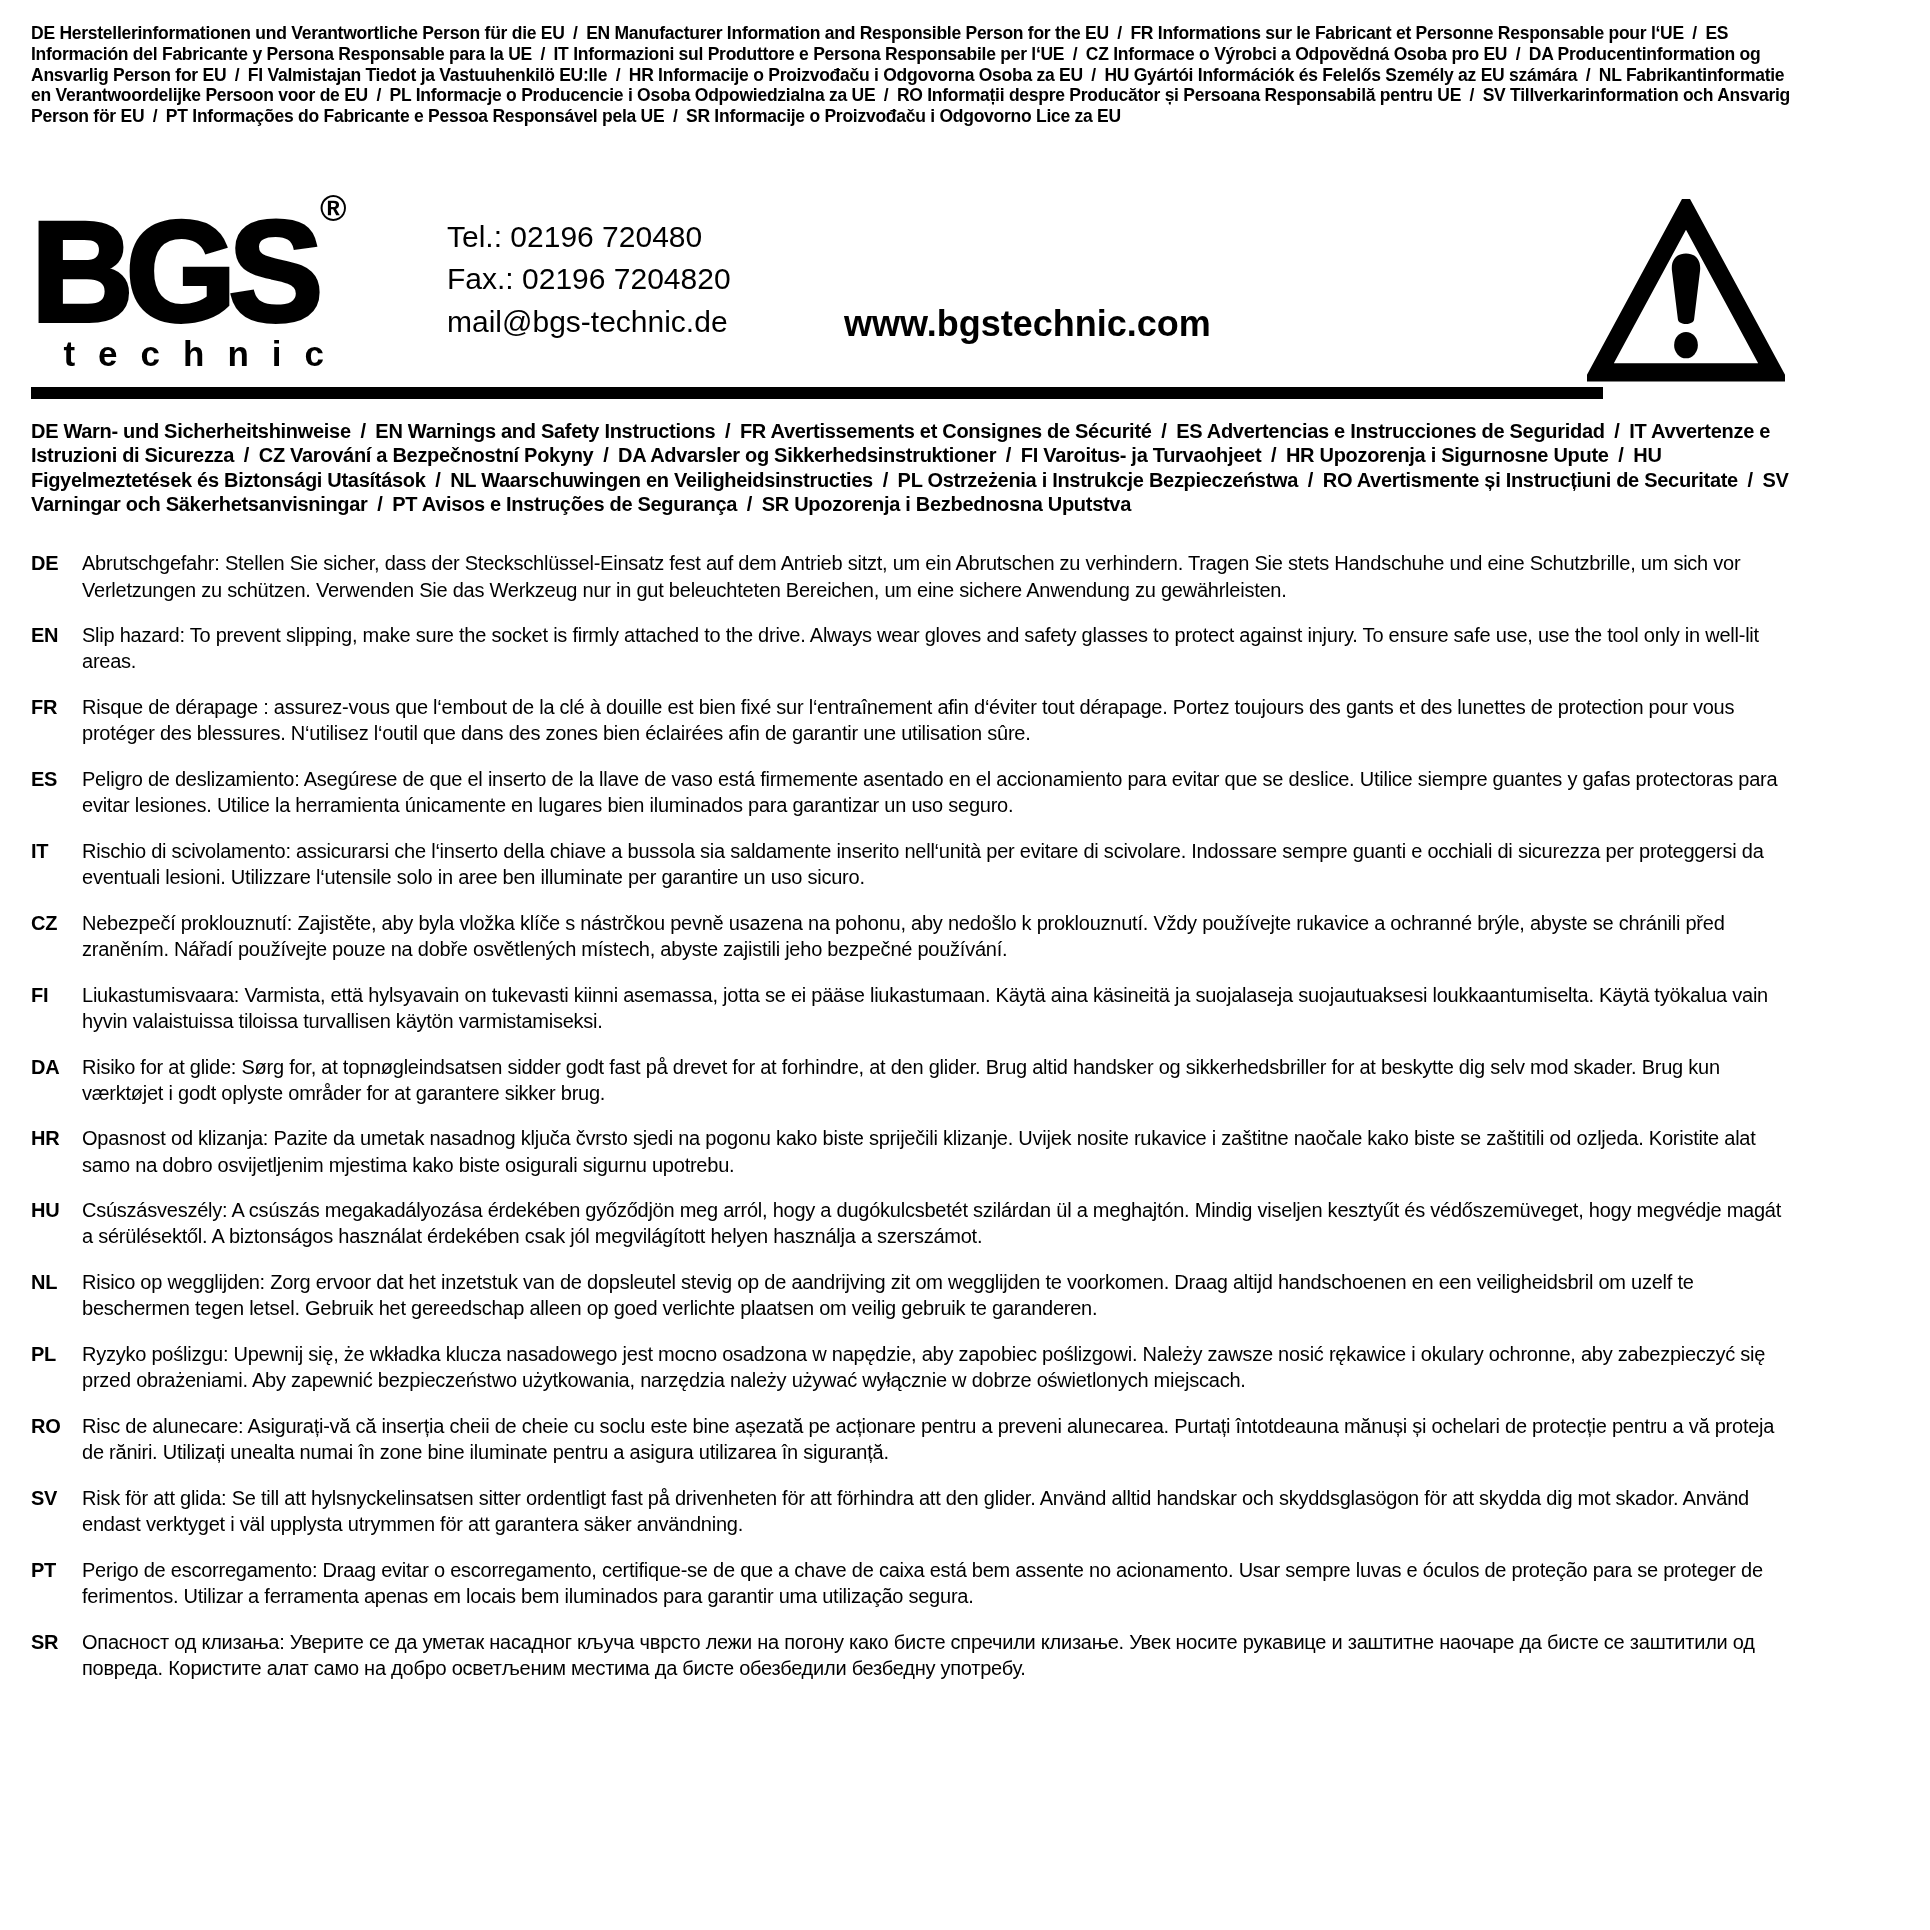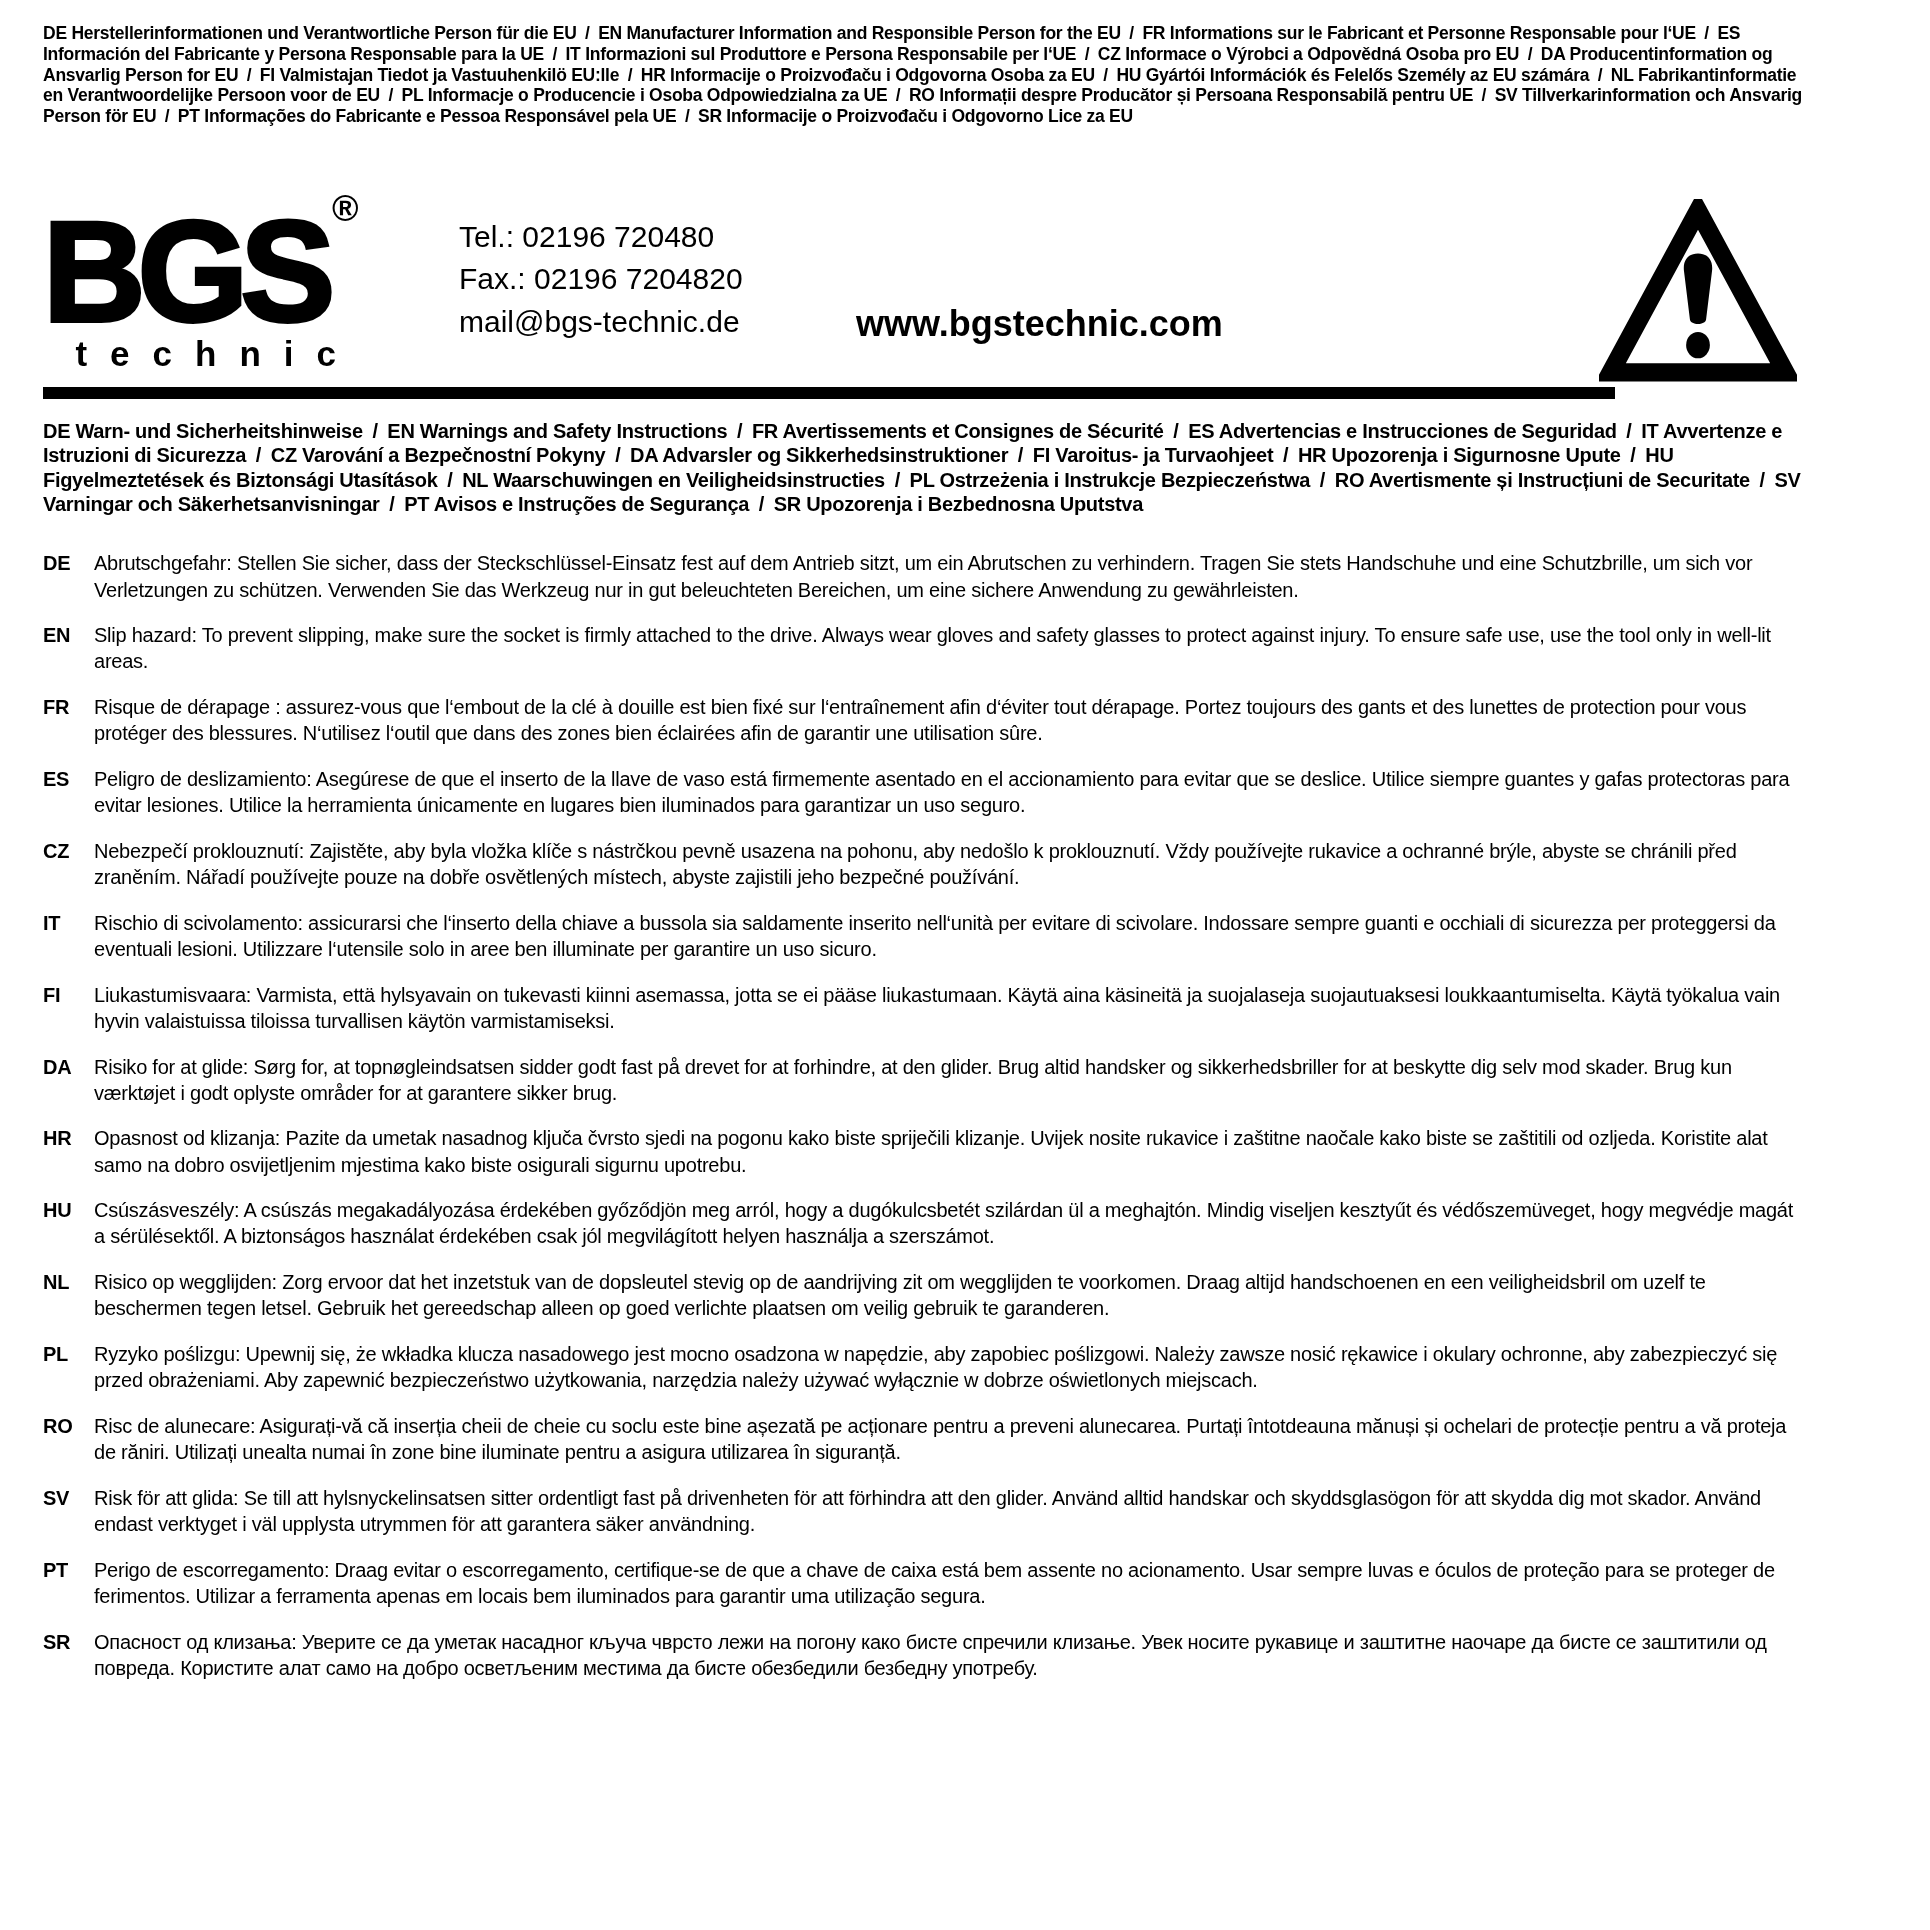--- a/index.html
+++ b/index.html
@@ -10,21 +10,20 @@
     background: #ffffff;
     color: #000000;
     font-family: "Liberation Sans", "DejaVu Sans", sans-serif;
   }
   .page {
     box-sizing: border-box;
     width: 1824px;
     height: 1930px;
     padding: 23px 31px 31px 31px;
     overflow: hidden;
-    margin-left: 12px;
   }
   
   .top-header {
     margin: 0;
     font-size: 17.5px;
     font-weight: bold;
     line-height: 1.19;
     letter-spacing: -0.015em;
     text-align: left;
   }
@@ -184,30 +183,30 @@
     <div class="warning-code">FR</div>
     <div class="warning-text">Risque de dérapage : assurez-vous que l‘embout de la clé à douille est bien fixé sur l‘entraînement afin d‘éviter tout dérapage. Portez toujours des gants et des lunettes de protection pour vous protéger des blessures. N‘utilisez l‘outil que dans des zones bien éclairées afin de garantir une utilisation sûre.</div>
   </div>
 
   <div class="warning-row">
     <div class="warning-code">ES</div>
     <div class="warning-text">Peligro de deslizamiento: Asegúrese de que el inserto de la llave de vaso está firmemente asentado en el accionamiento para evitar que se deslice. Utilice siempre guantes y gafas protectoras para evitar lesiones. Utilice la herramienta únicamente en lugares bien iluminados para garantizar un uso seguro.</div>
   </div>
 
   <div class="warning-row">
+    <div class="warning-code">IT</div>
+    <div class="warning-text">Rischio di scivolamento: assicurarsi che l‘inserto della chiave a bussola sia saldamente inserito nell‘unità per evitare di scivolare. Indossare sempre guanti e occhiali di sicurezza per proteggersi da eventuali lesioni. Utilizzare l‘utensile solo in aree ben illuminate per garantire un uso sicuro.</div>
+  </div>
+
+  <div class="warning-row">
     <div class="warning-code">CZ</div>
     <div class="warning-text">Nebezpečí proklouznutí: Zajistěte, aby byla vložka klíče s nástrčkou pevně usazena na pohonu, aby nedošlo k proklouznutí. Vždy používejte rukavice a ochranné brýle, abyste se chránili před zraněním. Nářadí používejte pouze na dobře osvětlených místech, abyste zajistili jeho bezpečné používání.</div>
   </div>
 
   <div class="warning-row">
-    <div class="warning-code">IT</div>
-    <div class="warning-text">Rischio di scivolamento: assicurarsi che l‘inserto della chiave a bussola sia saldamente inserito nell‘unità per evitare di scivolare. Indossare sempre guanti e occhiali di sicurezza per proteggersi da eventuali lesioni. Utilizzare l‘utensile solo in aree ben illuminate per garantire un uso sicuro.</div>
-  </div>
-
-  <div class="warning-row">
     <div class="warning-code">FI</div>
     <div class="warning-text">Liukastumisvaara: Varmista, että hylsyavain on tukevasti kiinni asemassa, jotta se ei pääse liukastumaan. Käytä aina käsineitä ja suojalaseja suojautuaksesi loukkaantumiselta. Käytä työkalua vain hyvin valaistuissa tiloissa turvallisen käytön varmistamiseksi.</div>
   </div>
 
   <div class="warning-row">
     <div class="warning-code">DA</div>
     <div class="warning-text">Risiko for at glide: Sørg for, at topnøgleindsatsen sidder godt fast på drevet for at forhindre, at den glider. Brug altid handsker og sikkerhedsbriller for at beskytte dig selv mod skader. Brug kun værktøjet i godt oplyste områder for at garantere sikker brug.</div>
   </div>
 
   <div class="warning-row">

